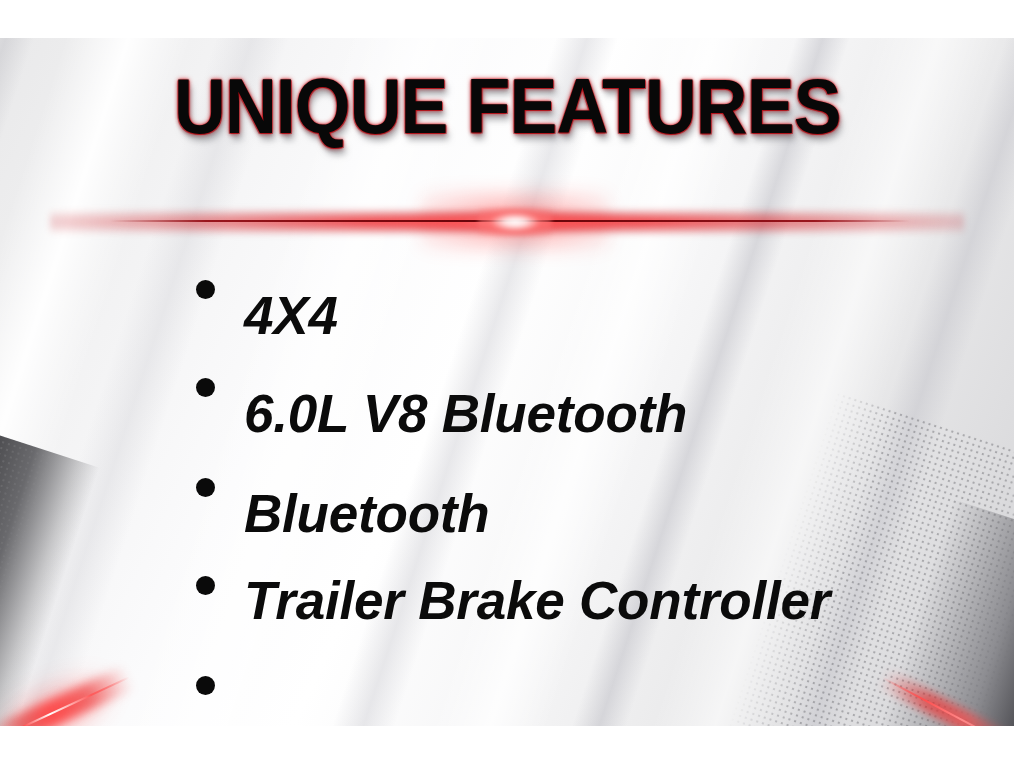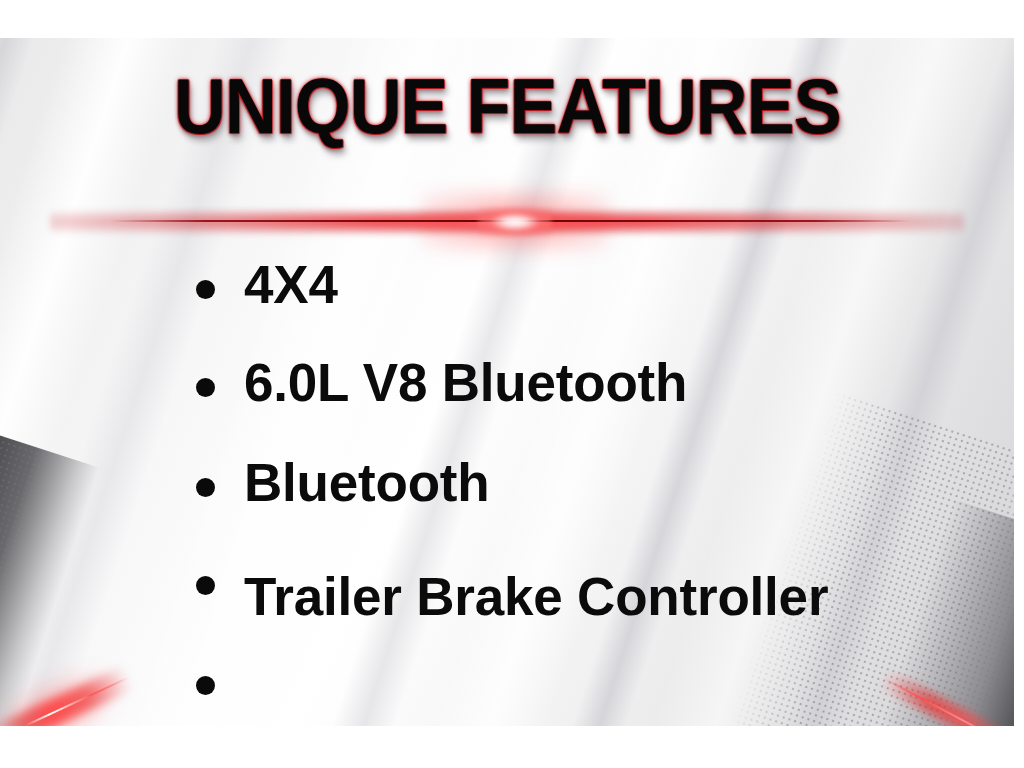--- a/index.html
+++ b/index.html
@@ -145,31 +145,32 @@
   
   #list{position:absolute;left:0;top:206px;width:1014px;}
   .row{position:relative;height:99px;}
   .bullet{
     position:absolute;left:196px;width:19px;height:19px;border-radius:50%;
     background:#0a0a0a;
   }
   .rowtext{
     position:absolute;left:244px;
     font-family:"Liberation Sans",sans-serif;
-    font-weight:bold;
+    font-weight:bold;font-style:italic;
     font-size:53px;line-height:53px;
     color:#0b0b0b;
     white-space:nowrap;
     letter-spacing:-.2px;
+    margin-top:31px;
   }
   
   .row.r0 .bullet{top:36px;} .row.r0 .rowtext{top:14px;}
   .row.r1 .bullet{top:35px;} .row.r1 .rowtext{top:13px;}
   .row.r2 .bullet{top:36px;} .row.r2 .rowtext{top:14px;text-align:right;}
-  .row.r3 .bullet{top:35px;} .row.r3 .rowtext{top:29px;}
+  .row.r3 .bullet{top:35px;} .row.r3 .rowtext{top:2px;}
   .row.r4 .bullet{top:36px;} .row.r4 .rowtext{top:14px;}
 
   
   .frame{position:absolute;background:#ffffff;pointer-events:none;}
   #fTop{left:0;top:0;width:1024px;height:38px;}
   #fBot{left:0;top:726px;width:1024px;height:42px;}
   #fRight{right:0;top:0;width:10px;height:768px;}
 </style>
 </head>
 <body>

